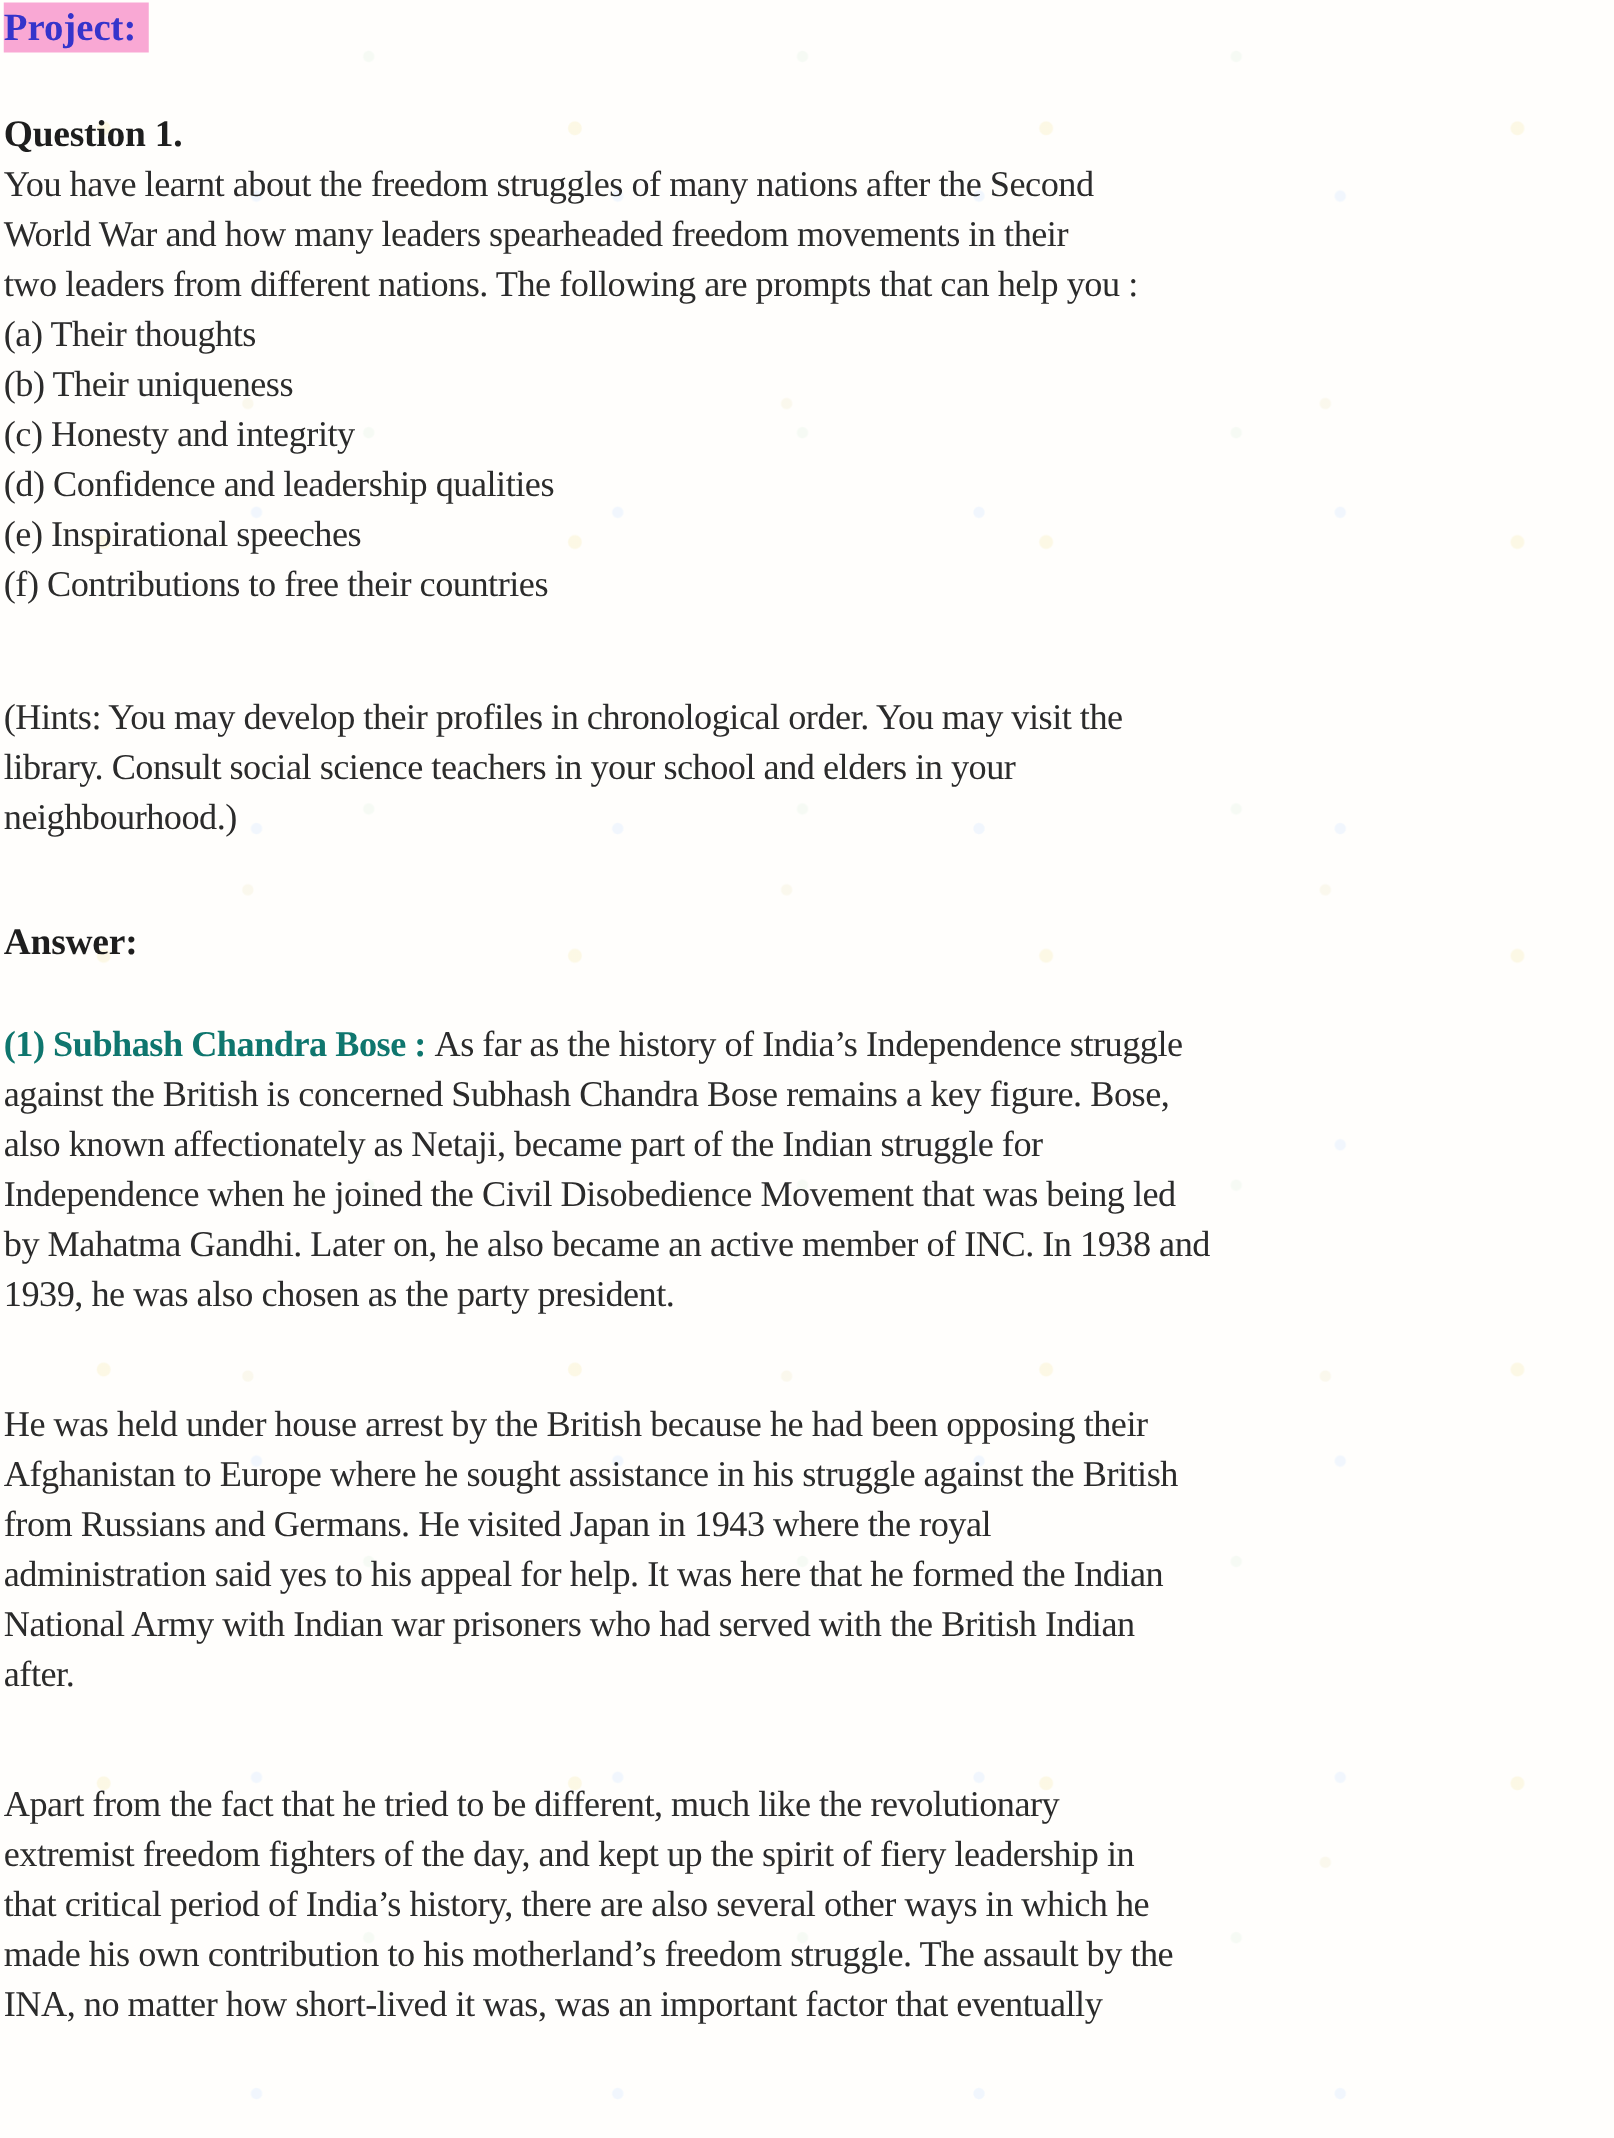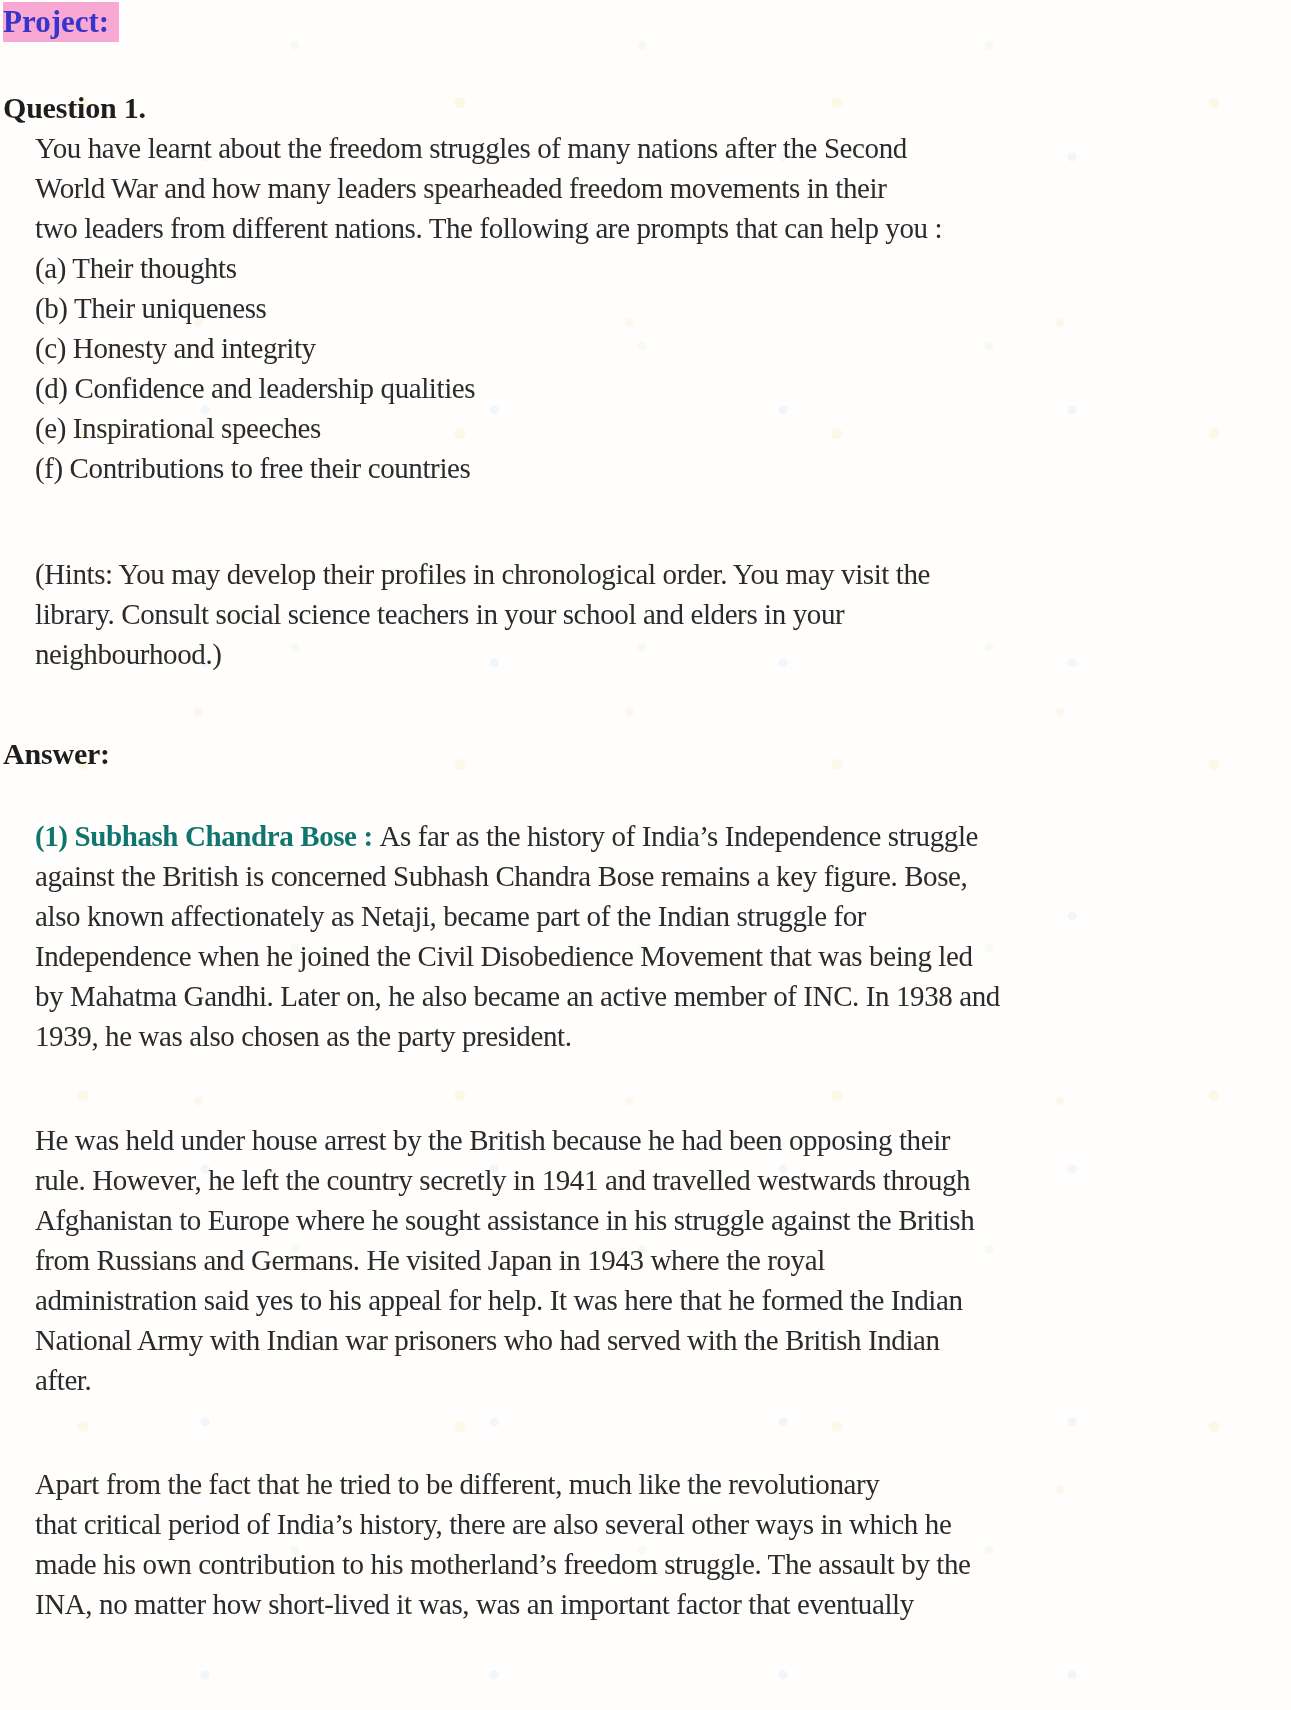--- a/index.html
+++ b/index.html
@@ -21,21 +21,20 @@
     color: #2b2b2b;
   }
   .page {
     padding: 2px 18px 0 3px;
   }
   .txt {
     font-size: 29px;
     line-height: 40px;
     letter-spacing: -0.4px;
     white-space: nowrap;
-    margin-left: 32px;
   }
   .heading {
     font-weight: bold;
     color: #1e1e1e;
     font-size: 30px;
     line-height: 40px;
     letter-spacing: -0.2px;
   }
   .project-heading {
     color: #3534cb;
@@ -94,28 +93,28 @@
     <div class="txt"><span class="lead-bold">(1) Subhash Chandra Bose : </span><span>As far as the history of India’s Independence struggle</span></div>
     <div class="txt">against the British is concerned Subhash Chandra Bose remains a key figure. Bose,</div>
     <div class="txt">also known affectionately as Netaji, became part of the Indian struggle for</div>
     <div class="txt">Independence when he joined the Civil Disobedience Movement that was being led</div>
     <div class="txt">by Mahatma Gandhi. Later on, he also became an active member of INC. In 1938 and</div>
     <div class="txt">1939, he was also chosen as the party president.</div>
   </div>
 
   <div class="para2">
     <div class="txt">He was held under house arrest by the British because he had been opposing their</div>
-    <div class="txt">rule. However, he left the country secretly in 1941 and travelled westwards through</div>
     <div class="txt">Afghanistan to Europe where he sought assistance in his struggle against the British</div>
     <div class="txt">from Russians and Germans. He visited Japan in 1943 where the royal</div>
     <div class="txt">administration said yes to his appeal for help. It was here that he formed the Indian</div>
     <div class="txt">National Army with Indian war prisoners who had served with the British Indian</div>
     <div class="txt">after.</div>
   </div>
 
   <div class="para3">
     <div class="txt">Apart from the fact that he tried to be different, much like the revolutionary</div>
+    <div class="txt">extremist freedom fighters of the day, and kept up the spirit of fiery leadership in</div>
     <div class="txt">that critical period of India’s history, there are also several other ways in which he</div>
     <div class="txt">made his own contribution to his motherland’s freedom struggle. The assault by the</div>
     <div class="txt">INA, no matter how short-lived it was, was an important factor that eventually</div>
   </div>
 
 </div>
 
 </body></html>

